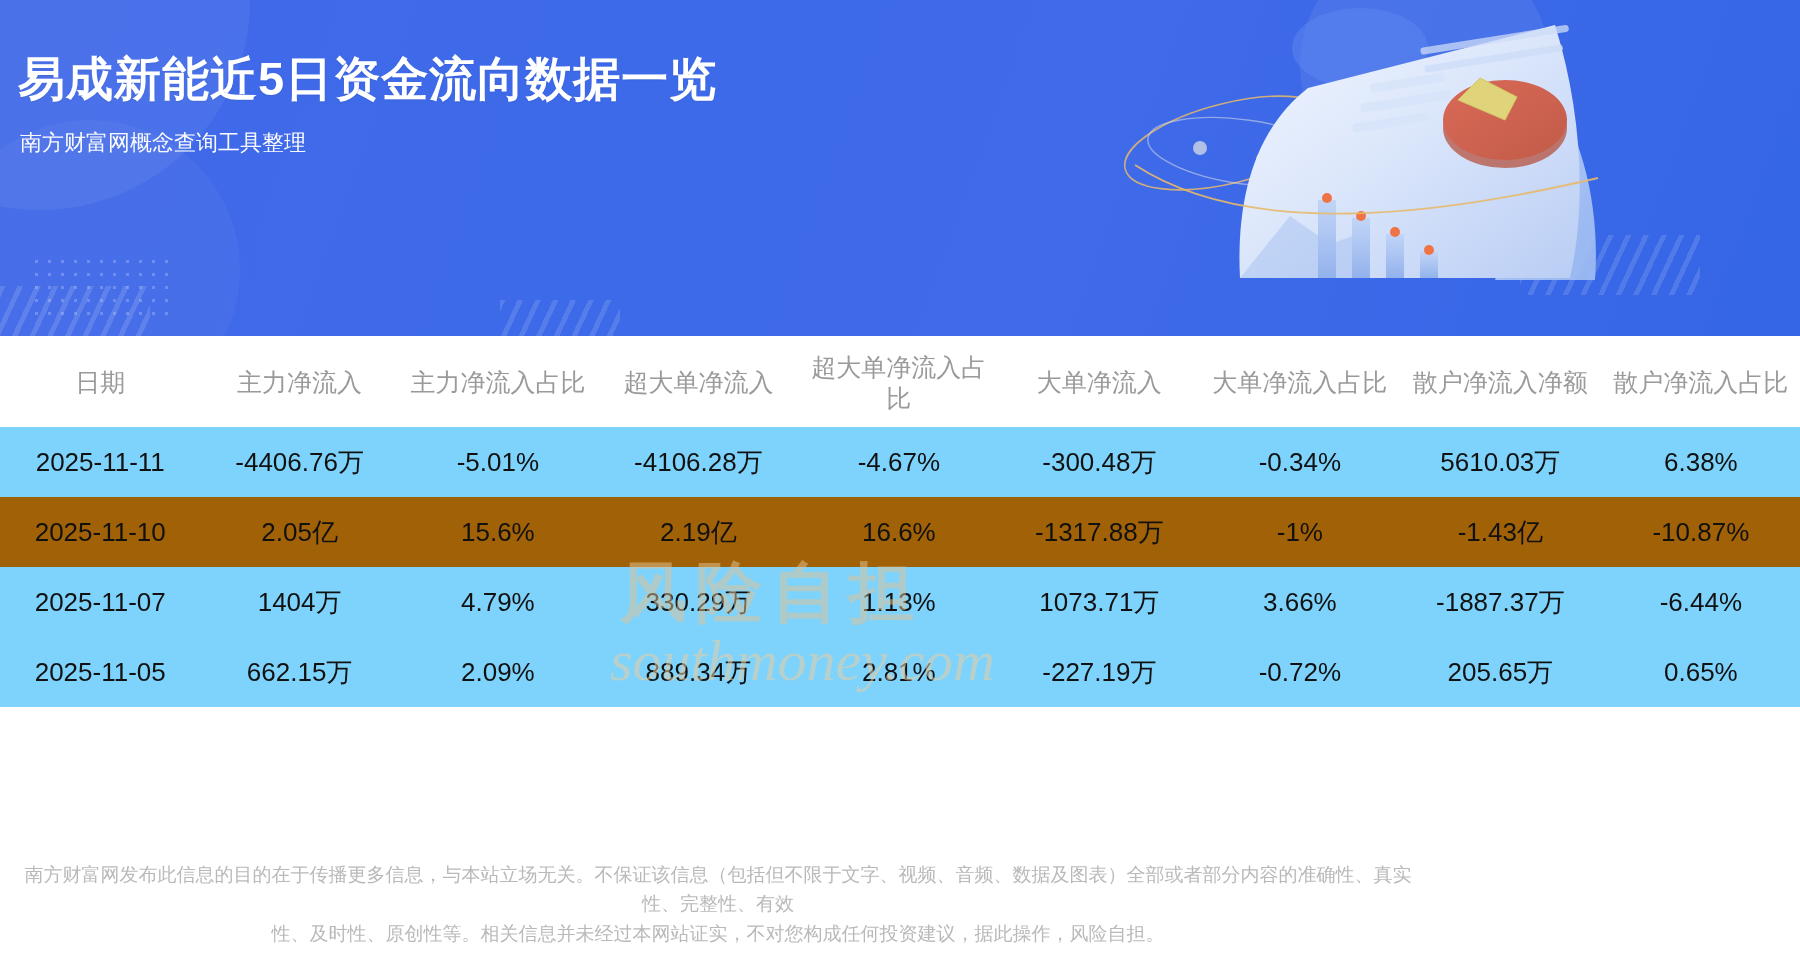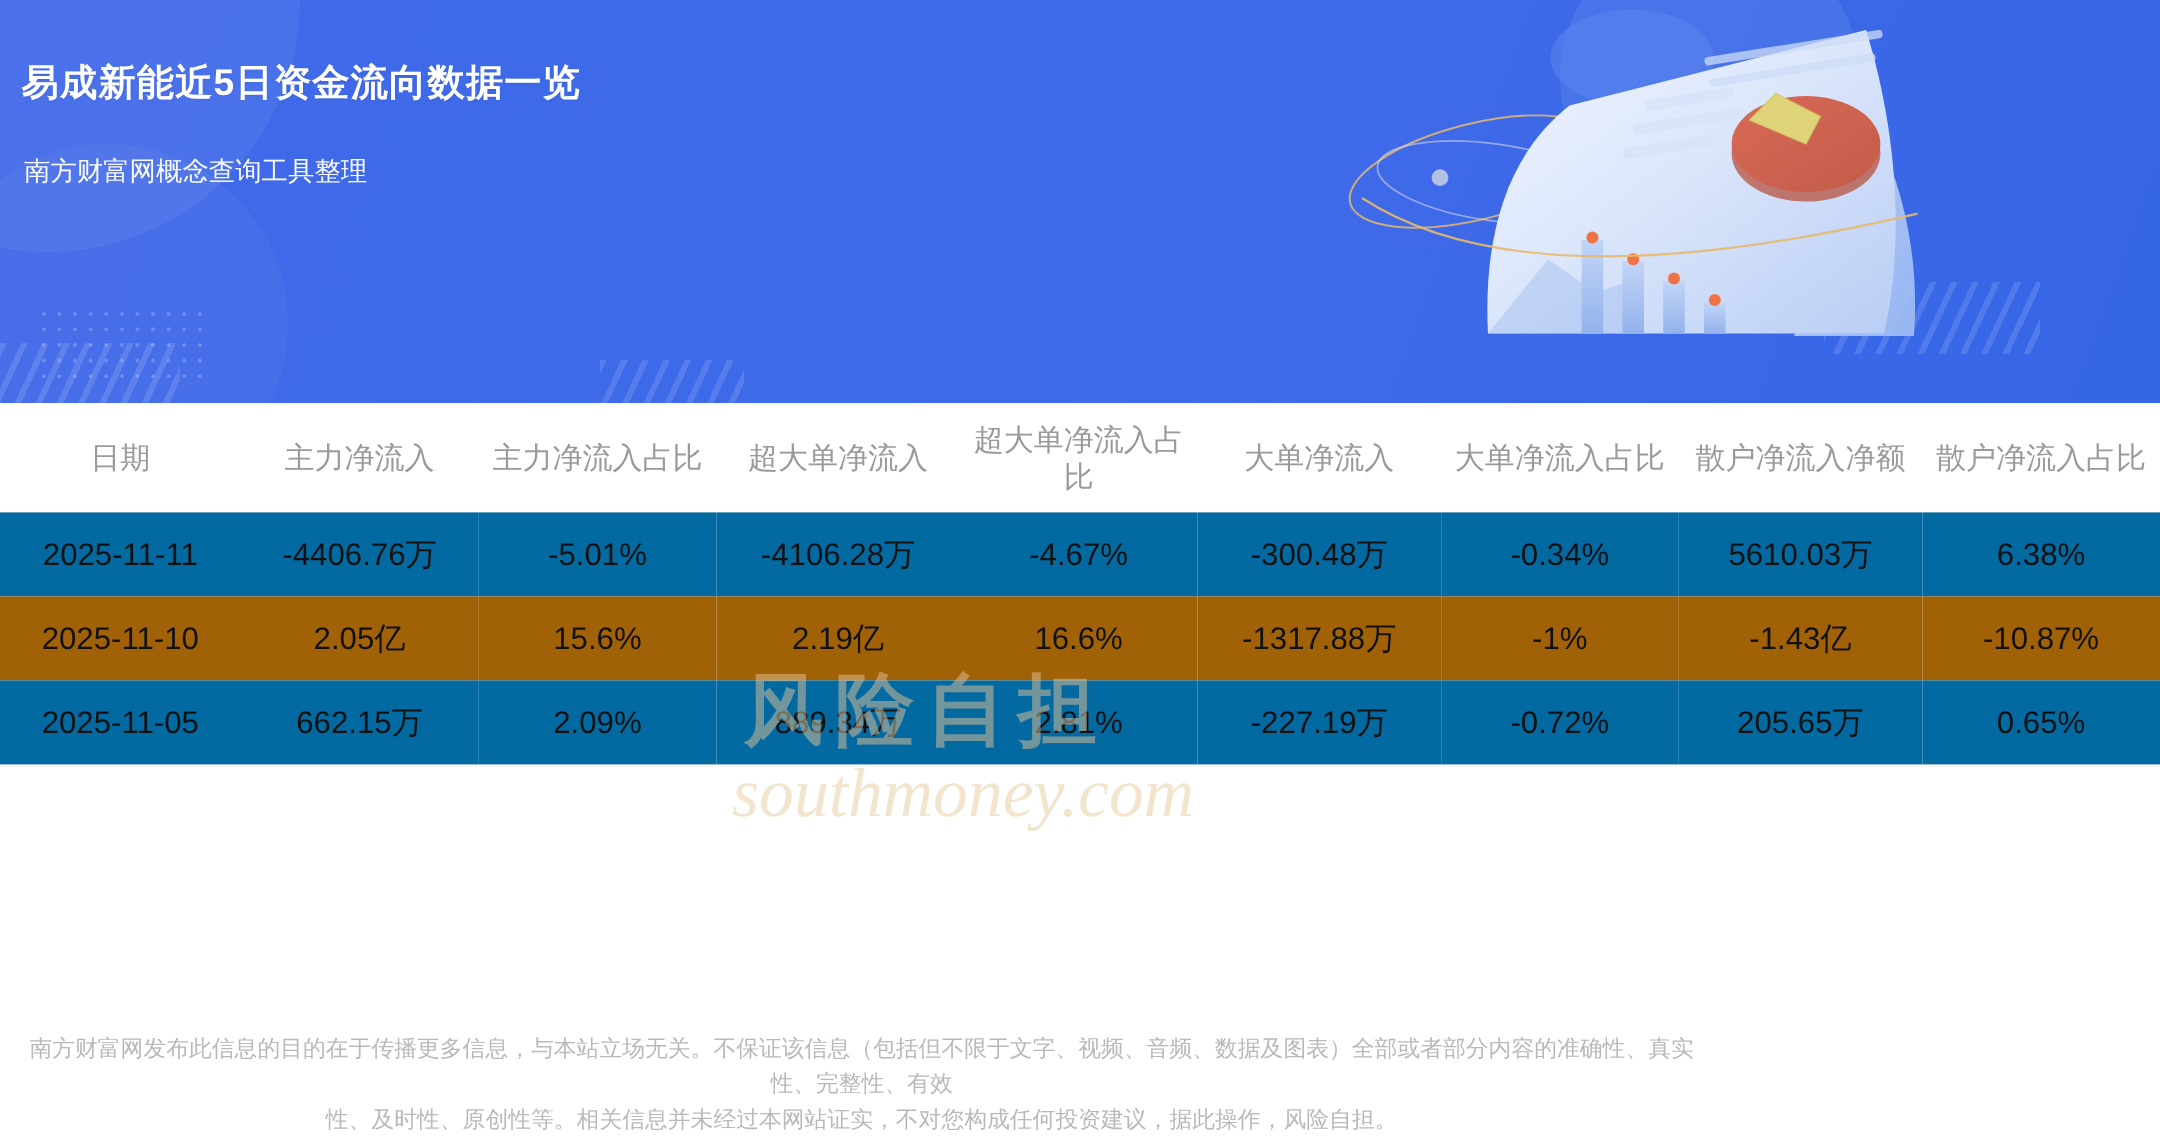--- a/index.html
+++ b/index.html
@@ -35,21 +35,21 @@
   .sd1{left:0px;top:286px;width:150px;height:50px;}
   .sd2{left:500px;top:300px;width:120px;height:36px;}
   .sd3{left:1520px;top:235px;width:180px;height:60px;}
   .dotgrid{
     position:absolute;left:30px;top:255px;width:140px;height:70px;
     background-image:radial-gradient(rgba(255,255,255,.22) 1.5px,transparent 1.6px);
     background-size:13px 13px;pointer-events:none;
   }
   .banner-title{
     position:absolute;left:18px;top:48px;
-    color:#ffffff;font-size:31px;font-weight:bold;letter-spacing:1px;
+    color:#ffffff;font-size:47px;font-weight:bold;letter-spacing:1px;
     white-space:nowrap;text-shadow:0 1px 2px rgba(0,0,0,.07);
   }
   .banner-sub{
     position:absolute;left:20px;top:128px;
     color:#ffffff;font-size:22px;font-weight:normal;white-space:nowrap;opacity:.97;
   }
 
   
   .illus{position:absolute;left:1040px;top:0px;width:560px;height:290px;}
   .illus svg{display:block;}
@@ -59,21 +59,21 @@
   table{border-collapse:collapse;width:1800px;table-layout:fixed;}
   thead th{
     color:#9a9a9a;font-size:25px;font-weight:normal;
     padding:16px 4px 14px 4px;text-align:center;vertical-align:middle;
     line-height:1.22;background:#ffffff;
   }
   tbody td{
     color:#111111;font-size:26px;text-align:center;
     height:70px;padding:0 4px;white-space:nowrap;
   }
-  tbody tr.odd td{background:#0369a1;}
+  tbody tr.odd td{background:#7dd3fc;}
   tbody tr.even td{background:#a16207;}
 
   col.c-date{width:180px;}
   col.c-a{width:178px;}
   col.c-b{width:178px;}
   col.c-c{width:182px;}
   col.c-d{width:178px;}
   col.c-e{width:182px;}
   col.c-f{width:178px;}
   col.c-g{width:182px;}
@@ -230,20 +230,31 @@
           <td>2.05亿</td>
           <td>15.6%</td>
           <td>2.19亿</td>
           <td>16.6%</td>
           <td>-1317.88万</td>
           <td>-1%</td>
           <td>-1.43亿</td>
           <td>-10.87%</td>
         </tr>
         <tr class="odd">
+          <td>2025-11-07</td>
+          <td>1404万</td>
+          <td>4.79%</td>
+          <td>330.29万</td>
+          <td>1.13%</td>
+          <td>1073.71万</td>
+          <td>3.66%</td>
+          <td>-1887.37万</td>
+          <td>-6.44%</td>
+        </tr>
+        <tr class="odd">
           <td>2025-11-05</td>
           <td>662.15万</td>
           <td>2.09%</td>
           <td>889.34万</td>
           <td>2.81%</td>
           <td>-227.19万</td>
           <td>-0.72%</td>
           <td>205.65万</td>
           <td>0.65%</td>
         </tr>

